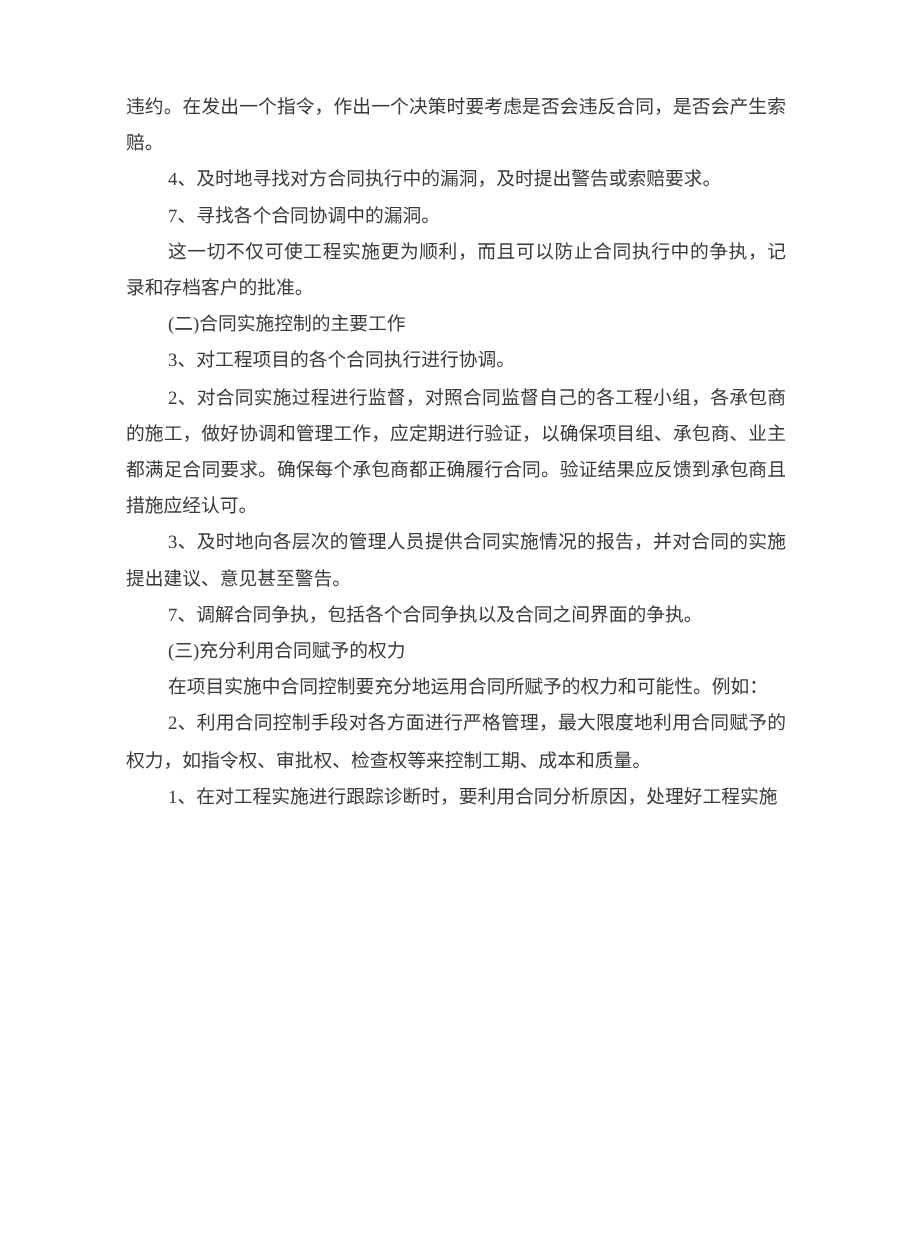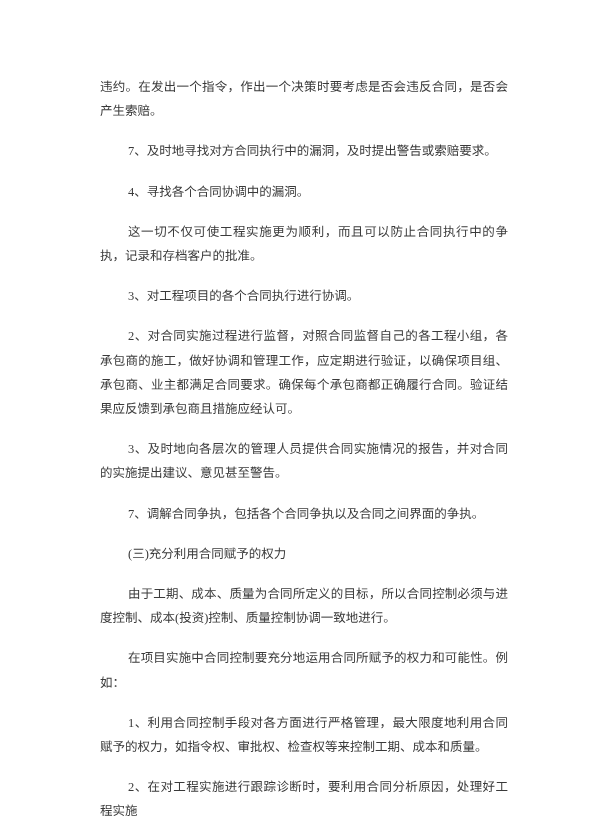--- a/index.html
+++ b/index.html
@@ -21,40 +21,40 @@
     top: 59px;
     width: 440px;
     color: #3a3a3a;
     font-size: 12.5px;
     line-height: 24.2px;
     text-align: justify;
     text-justify: inter-ideograph;
     word-break: break-all;
   }
   .doc-content p {
-    margin: 16px;
+    margin: 0;
     padding: 0;
     text-indent: 28px;
   }
   .doc-content p.continuation {
     text-indent: 0;
   }
 </style>
 </head>
 <body>
 
 <div class="page">
   <div class="doc-content">
     <p class="continuation">违约。在发出一个指令，作出一个决策时要考虑是否会违反合同，是否会产生索赔。</p>
-    <p>7、及时地寻找对方合同执行中的漏洞，及时提出警告或索赔要求。</p>
-    <p>4、寻找各个合同协调中的漏洞。</p>
+    <p>4、及时地寻找对方合同执行中的漏洞，及时提出警告或索赔要求。</p>
+    <p>7、寻找各个合同协调中的漏洞。</p>
     <p>这一切不仅可使工程实施更为顺利，而且可以防止合同执行中的争执，记录和存档客户的批准。</p>
+    <p>(二)合同实施控制的主要工作</p>
     <p>3、对工程项目的各个合同执行进行协调。</p>
     <p>2、对合同实施过程进行监督，对照合同监督自己的各工程小组，各承包商的施工，做好协调和管理工作，应定期进行验证，以确保项目组、承包商、业主都满足合同要求。确保每个承包商都正确履行合同。验证结果应反馈到承包商且措施应经认可。</p>
     <p>3、及时地向各层次的管理人员提供合同实施情况的报告，并对合同的实施提出建议、意见甚至警告。</p>
     <p>7、调解合同争执，包括各个合同争执以及合同之间界面的争执。</p>
     <p>(三)充分利用合同赋予的权力</p>
-    <p>由于工期、成本、质量为合同所定义的目标，所以合同控制必须与进度控制、成本(投资)控制、质量控制协调一致地进行。</p>
     <p>在项目实施中合同控制要充分地运用合同所赋予的权力和可能性。例如：</p>
-    <p>1、利用合同控制手段对各方面进行严格管理，最大限度地利用合同赋予的权力，如指令权、审批权、检查权等来控制工期、成本和质量。</p>
-    <p>2、在对工程实施进行跟踪诊断时，要利用合同分析原因，处理好工程实施</p>
+    <p>2、利用合同控制手段对各方面进行严格管理，最大限度地利用合同赋予的权力，如指令权、审批权、检查权等来控制工期、成本和质量。</p>
+    <p>1、在对工程实施进行跟踪诊断时，要利用合同分析原因，处理好工程实施</p>
   </div>
 </div>
 
 </body></html>

